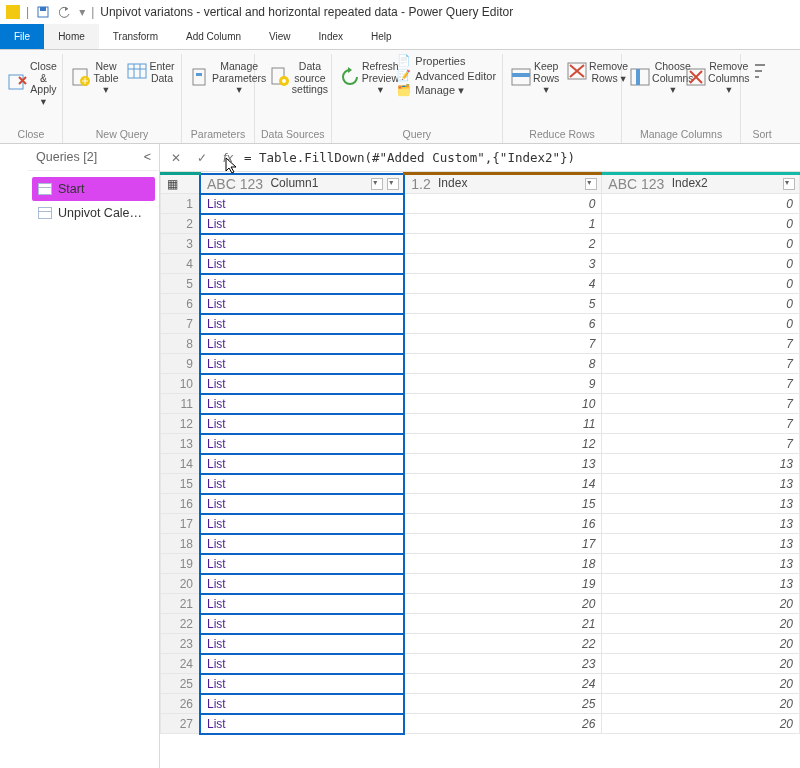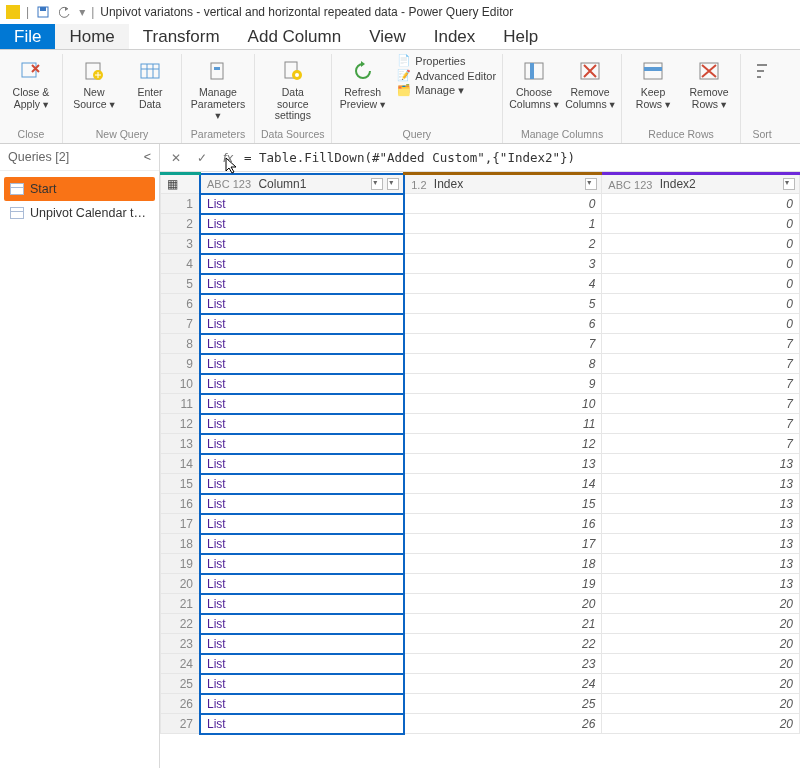--- a/index.html
+++ b/index.html
@@ -19,63 +19,63 @@
   }
   .titlebar .app-icon { width: 14px; height: 14px; background: #f2c811; display:inline-block; }
   .titlebar .t-sep { color: #888; }
   .titlebar .title-text { font-size: 12px; color: #333; }
   .qat-icon { display:inline-flex; align-items:center; justify-content:center; width:16px; height:16px; color:#555; }
   .menu {
     display:flex; align-items:stretch; height: 26px;
     border-bottom: 1px solid #d0d0d0; background:#fff;
   }
   .menu .tab {
-    padding: 5px 14px; font-size: 17px; color:#333;
+    padding: 5px 14px; font-size: 10px; color:#333;
     display:flex; align-items:center; cursor:pointer;
   }
   .menu .tab.file { background:#0178d4; color:#fff; }
   .menu .tab.active { background: #f3f3f3; }
   .ribbon {
     display:flex; height: 94px; border-bottom: 1px solid #d0d0d0;
     background:#f9f9f9; padding: 4px 0 0 0;
   }
   .r-group {
     display:flex; flex-direction:column; align-items:center;
     border-right: 1px solid #e3e3e3; padding: 0 6px;
   }
   .r-group .buttons { display:flex; align-items:flex-start; gap: 6px; flex:1; }
   .r-group .grp-label { font-size: 10.5px; color:#888; padding-bottom:3px; }
   .rbtn {
-    display:flex; flex-direction:column; align-items:center;
+    display:flex; flex-direction:row; align-items:center;
     width: 50px; padding:4px 0; cursor:pointer;
   }
   .rbtn .ricon { width:26px; height:26px; display:flex; align-items:center; justify-content:center; }
   .rbtn .rlabel { font-size: 10.5px; color:#444; text-align:center; line-height:1.1; margin-top:3px; }
   .query-mini { display:flex; flex-direction:column; gap:2px; padding-left:4px; }
   .query-mini .qline { display:flex; align-items:center; gap:4px; font-size:11px; color:#444; white-space:nowrap; cursor:pointer;}
   .body {
     display:flex; height: calc(768px - 24px - 26px - 94px);
   }
   .queries-pane {
     width: 160px; border-right:1px solid #d9d9d9;
-    display:flex; flex-direction:column;
+    display:flex; flex-direction:column;padding-left:28px;
   }
   .qp-header {
     display:flex; align-items:center; justify-content:space-between;
     padding: 6px 8px; color:#666; font-size:12.5px;
     border-bottom:1px solid #eee;
   }
   .qp-list { padding: 6px 4px; }
   .q-item {
     display:flex; align-items:center; gap:6px; padding:5px 6px; cursor:pointer;
     font-size:12.5px; color:#333; border-radius:2px;
   }
   .q-item .qicon { width:14px; height:12px; border:1px solid #aabbd6; background:#fff; display:inline-block; position:relative; }
   .q-item .qicon::before { content:''; position:absolute; left:0; right:0; top:3px; border-top:1px solid #aabbd6;}
-  .q-item.selected { background:#f97316; }
+  .q-item.selected { background:#d946ef; }
   .q-item .qtext { white-space:nowrap; overflow:hidden; text-overflow:ellipsis; flex:1; }
   .main { flex:1; display:flex; flex-direction:column; }
   .formula-bar {
     display:flex; align-items:center; height:28px; border-bottom:1px solid #e0e0e0;
     padding: 0 6px; gap:6px;
   }
   .fb-btn { width:20px; height:20px; display:flex; align-items:center; justify-content:center; color:#777; cursor:pointer; }
   .fb-fx { font-style:italic; color:#777; font-size:13px; }
   .fb-input {
     flex:1; border:none; outline:none; font-family: Consolas, monospace; font-size:12.5px;
@@ -84,21 +84,21 @@
   .grid-wrap { flex:1; overflow:auto; }
   table.grid { border-collapse:collapse; width: 100%; }
   table.grid th, table.grid td {
     border: 1px solid #e6e6e6; font-size:12px; height:20px;
     padding: 0 6px; white-space:nowrap;
   }
   table.grid th {
     background:#f5f5f5; text-align:left; font-weight:normal;
     position:relative; color:#444;
   }
-  th .coltype { display:inline-block; margin-right:4px; font-size:11px; color:#888; vertical-align:middle; }
+  th .coltype { display:inline-block; margin-right:4px; font-size:14px; color:#888; vertical-align:middle; }
   th .coldrop { position:absolute; right:4px; top:3px; width:12px; height:12px; border:1px solid #bbb; background:#fff; cursor:pointer; }
   th .coldrop::after { content:'▾'; font-size:8px; color:#666; position:absolute; left:1px; top:-1px; }
   th.sel { background:#f8b500; color:#000; }
   th.rowhead, td.rowhead { background:#f2f2f2; text-align:right; color:#888; width:30px; }
   td.listcell { color:#4c1d95; }
   td.num { text-align:right; font-style:italic; color:#555; }
   .col1-select {
     border-top: 2px solid #0b64c4 !important;
     border-bottom: 2px solid #0b64c4 !important;
   }
@@ -162,21 +162,21 @@
     <div class="buttons">
       <div class="rbtn">
         <span class="ricon">
             <svg width="24" height="24">
               <rect x="4" y="4" width="14" height="16" fill="none" stroke="#888"></rect>
               <circle cx="16" cy="16" r="5" fill="#f2c811"></circle>
               <path d="M16 13v6M13 16h6" stroke="#fff"></path>
             </svg>
           </span>
         <span class="rlabel">New
-Source ▾</span>
+Table ▾</span>
       </div>
       <div class="rbtn">
         <span class="ricon">
             <svg width="24" height="24">
               <rect x="3" y="5" width="18" height="14" fill="none" stroke="#5b9bd5"></rect>
               <path d="M3 10h18M9 5v14M15 5v14" stroke="#5b9bd5"></path>
             </svg>
           </span>
         <span class="rlabel">Enter
 Data</span>
@@ -243,63 +243,63 @@
       </div>
     </div>
     <div class="grp-label">Query</div>
   </div>
   <div class="r-group">
     <div class="buttons">
       <div class="rbtn">
         <span class="ricon">
             <svg width="24" height="24">
               <rect x="3" y="4" width="18" height="16" fill="none" stroke="#888"></rect>
+              <rect x="3" y="8" width="18" height="4" fill="#5b9bd5"></rect>
+            </svg>
+          </span>
+        <span class="rlabel">Keep
+Rows ▾</span>
+      </div>
+      <div class="rbtn">
+        <span class="ricon">
+            <svg width="24" height="24">
+              <rect x="3" y="4" width="18" height="16" fill="none" stroke="#888"></rect>
+              <path d="M5 6 L19 18 M19 6 L5 18" stroke="#d04a36" stroke-width="2"></path>
+            </svg>
+          </span>
+        <span class="rlabel">Remove
+Rows ▾</span>
+      </div>
+    </div>
+    <div class="grp-label">Reduce Rows</div>
+  </div>
+  <div class="r-group">
+    <div class="buttons">
+      <div class="rbtn">
+        <span class="ricon">
+            <svg width="24" height="24">
+              <rect x="3" y="4" width="18" height="16" fill="none" stroke="#888"></rect>
               <rect x="8" y="4" width="4" height="16" fill="#5b9bd5"></rect>
             </svg>
           </span>
         <span class="rlabel">Choose
 Columns ▾</span>
       </div>
       <div class="rbtn">
         <span class="ricon">
             <svg width="24" height="24">
               <rect x="3" y="4" width="18" height="16" fill="none" stroke="#888"></rect>
               <path d="M6 6 L18 18 M18 6 L6 18" stroke="#d04a36" stroke-width="2"></path>
             </svg>
           </span>
         <span class="rlabel">Remove
 Columns ▾</span>
       </div>
     </div>
     <div class="grp-label">Manage Columns</div>
-  </div>
-  <div class="r-group">
-    <div class="buttons">
-      <div class="rbtn">
-        <span class="ricon">
-            <svg width="24" height="24">
-              <rect x="3" y="4" width="18" height="16" fill="none" stroke="#888"></rect>
-              <rect x="3" y="8" width="18" height="4" fill="#5b9bd5"></rect>
-            </svg>
-          </span>
-        <span class="rlabel">Keep
-Rows ▾</span>
-      </div>
-      <div class="rbtn">
-        <span class="ricon">
-            <svg width="24" height="24">
-              <rect x="3" y="4" width="18" height="16" fill="none" stroke="#888"></rect>
-              <path d="M5 6 L19 18 M19 6 L5 18" stroke="#d04a36" stroke-width="2"></path>
-            </svg>
-          </span>
-        <span class="rlabel">Remove
-Rows ▾</span>
-      </div>
-    </div>
-    <div class="grp-label">Reduce Rows</div>
   </div>
   <div class="r-group" style="border-right:none">
     <div class="buttons">
       <div class="rbtn" style="width:30px">
         <span class="ricon">
             <svg width="20" height="24">
               <path d="M5 6h10M5 12h7M5 18h4" stroke="#888" stroke-width="2"></path>
             </svg>
           </span>
 
@@ -342,21 +342,21 @@
               <span class="coltype">ABC 123</span>
               <span>Column1</span>
               <span class="coldrop" style="right:20px"></span>
               <span class="coldrop"></span>
             </th>
             <th class="sel" style="width:150px;border-top:3px solid #a16207">
               <span class="coltype">1.2</span>
               <span>Index</span>
               <span class="coldrop"></span>
             </th>
-            <th style="width:150px;border-top:3px solid #6d28d9">
+            <th style="width:150px;border-top:3px solid #14b8a6">
               <span class="coltype">ABC 123</span>
               <span>Index2</span>
               <span class="coldrop"></span>
             </th>
           </tr>
         </thead>
         <tbody id="tbody">
             <tr>
               <td class="rowhead">1</td>
               <td class="listcell col1-select first last">List</td>

